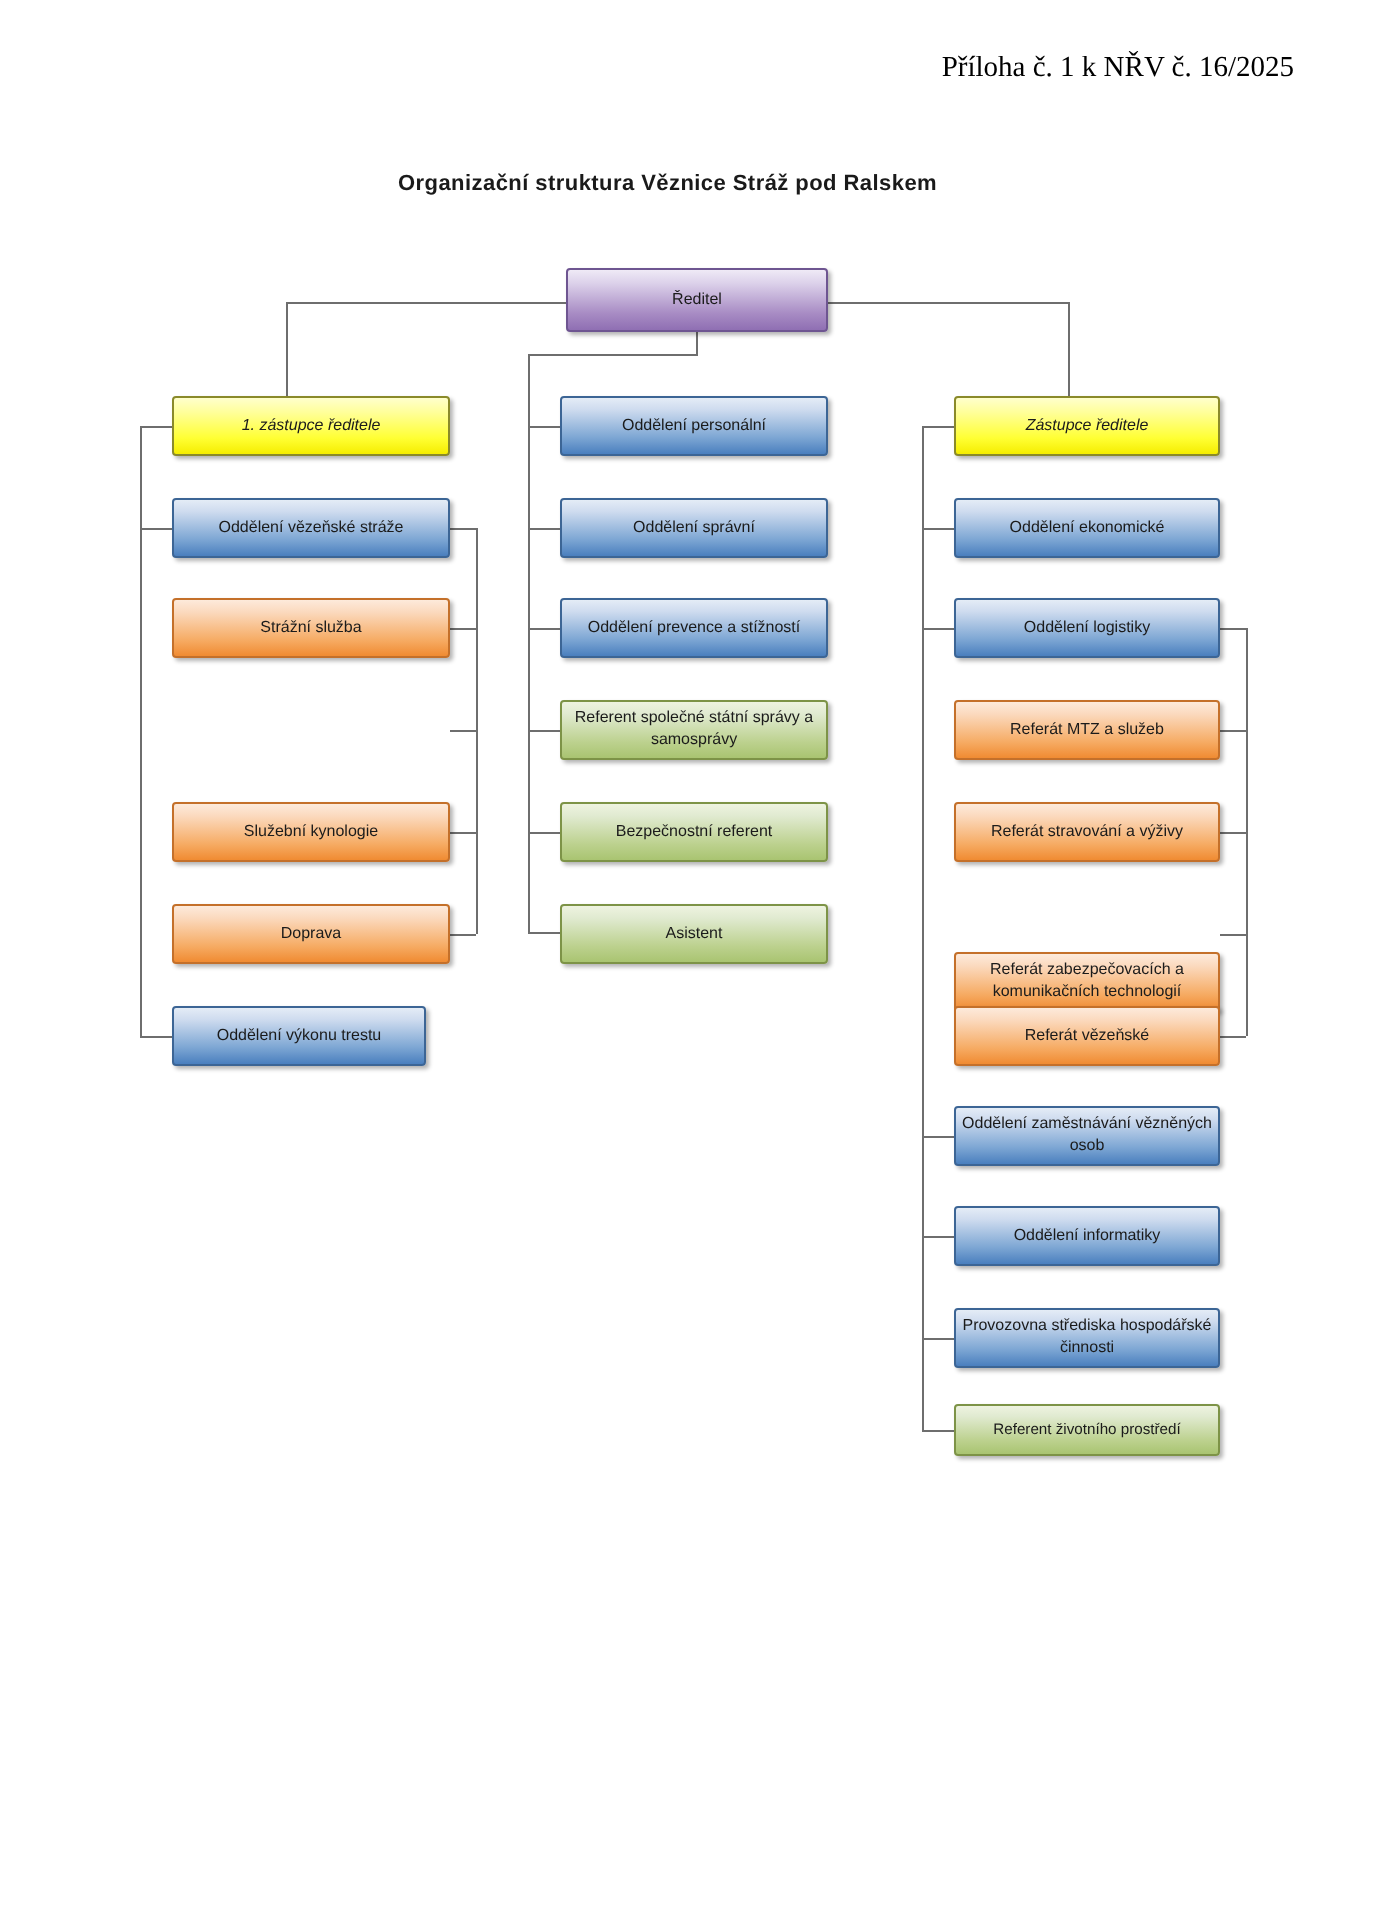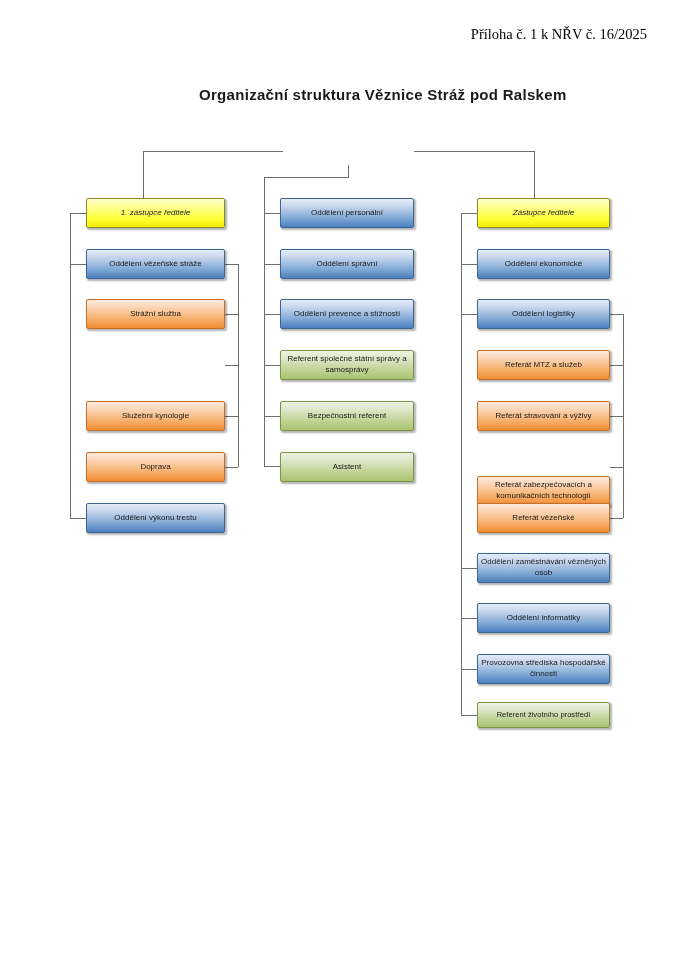--- a/index.html
+++ b/index.html
@@ -28,21 +28,21 @@
     font-size: 14.5px;
     color: #000;
     white-space: nowrap;
   }
   #chart-title {
     position: absolute;
     left: 0;
     top: 86px;
     width: 687px;
     text-align: center;
-    font-size: 15px;
+    font-size: 11px;
     font-weight: bold;
     color: #1a1a1a;
     letter-spacing: 0.02em;
   }
   #chart-title.shifted {
     text-align: left;
     padding-left: 199px;
     width: auto;
   }
   
@@ -152,37 +152,40 @@
     <div class="line h" style="left:461px; top:715px; width:16px;"></div>
 
     <div class="line h" style="left:610px; top:314px; width:13px;"></div>
     <div class="line v" style="left:623px; top:314px; height:204px;"></div>
     <div class="line h" style="left:610px; top:365px; width:13px;"></div>
     <div class="line h" style="left:610px; top:416px; width:13px;"></div>
     <div class="line h" style="left:610px; top:467px; width:13px;"></div>
     <div class="line h" style="left:610px; top:518px; width:13px;"></div>
   </div>
 
+  <div class="node n-purple" style="left:283px; top:134px; width:131px; height:32px;">
+    <span class="lbl">Ředitel</span>
+  </div>
 
   <div class="node n-yellow" style="left:86px; top:198px; width:139px; height:30px;">
     <span class="lbl">1. zástupce ředitele</span>
   </div>
   <div class="node n-blue" style="left:86px; top:249px; width:139px; height:30px;">
     <span class="lbl">Oddělení vězeňské stráže</span>
   </div>
   <div class="node n-orange" style="left:86px; top:299px; width:139px; height:30px;">
     <span class="lbl">Strážní služba</span>
   </div>
   <div class="node n-orange" style="left:86px; top:401px; width:139px; height:30px;">
     <span class="lbl">Služební kynologie</span>
   </div>
   <div class="node n-orange" style="left:86px; top:452px; width:139px; height:30px;">
     <span class="lbl">Doprava</span>
   </div>
-  <div class="node n-blue" style="left:86px; top:503px; width:139px; height:30px;">
+  <div class="node n-blue" style="left:86px; top:503px; width:127px; height:30px;">
     <span class="lbl">Oddělení výkonu trestu</span>
   </div>
 
   <div class="node n-blue" style="left:280px; top:198px; width:134px; height:30px;">
     <span class="lbl">Oddělení personální</span>
   </div>
   <div class="node n-blue" style="left:280px; top:249px; width:134px; height:30px;">
     <span class="lbl">Oddělení správní</span>
   </div>
   <div class="node n-blue" style="left:280px; top:299px; width:134px; height:30px;">

